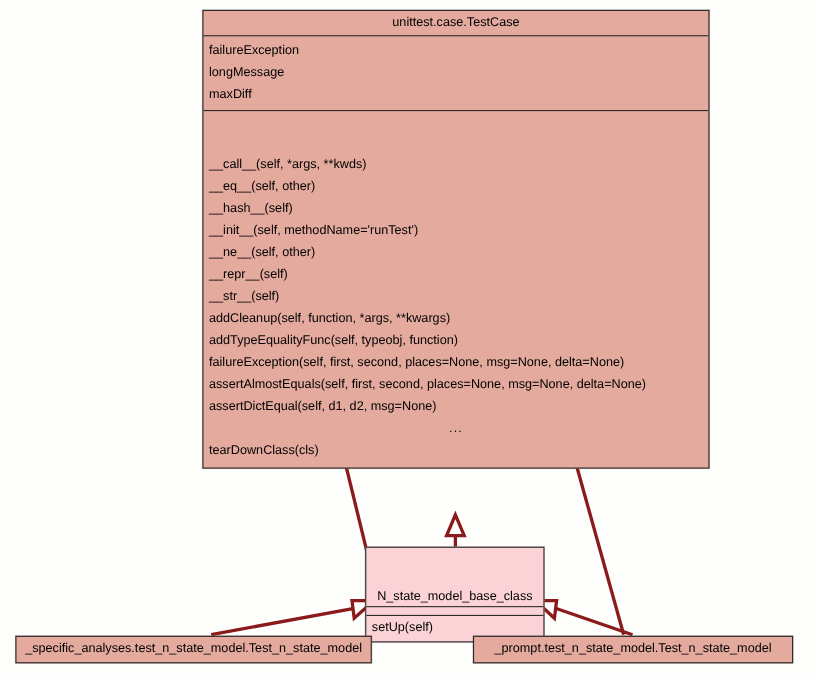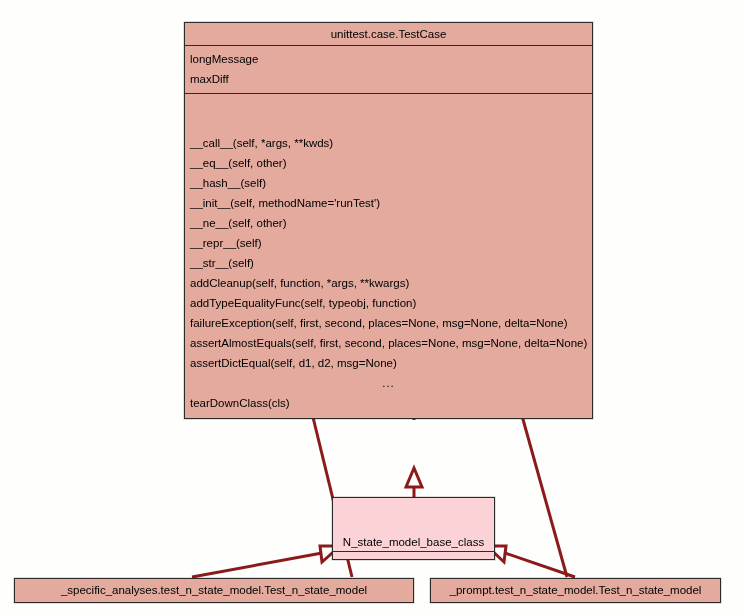--- a/index.html
+++ b/index.html
@@ -69,22 +69,22 @@
     font-size: 11.5px;
   }
   .uml-row.ellipsis {
     text-align: center;
     line-height: 20px;
     letter-spacing: 1px;
   }
   
   #class-testcase {
     left: 184px;
-    top: 22px;
-    width: 409px;
+    top: 9px;
+    width: 461px;
   }
   #class-testcase .uml-title {
     padding: 4px 4px 4px 4px;
     line-height: 14px;
   }
   #class-testcase .attrs { padding: 3px 0 4px 0; }
   #class-testcase .methods { padding: 3px 0 5px 0; margin-top: 36px; }
 
   
   #class-unittestcase {
@@ -103,21 +103,21 @@
     width: 163px;
   }
   #class-nstatebase .uml-title { padding: 2px 4px; line-height: 13px; margin-top: 36px; }
   #class-nstatebase .uml-row { line-height: 19px; height: 19px; }
   #class-nstatebase .methods { padding: 2px 0 2px 0; }
 
   
   #class-specific-analyses {
     left: 14px;
     top: 578px;
-    width: 400px;
+    width: 324px;
   }
   #class-prompt {
     left: 430px;
     top: 578px;
     width: 291px;
   }
   .leaf .uml-title {
     border-bottom: none;
     padding: 4px 6px;
     line-height: 15px;
@@ -157,20 +157,21 @@
 
     <g>
       <line x1="575" y1="577" x2="505" y2="553" stroke="#8b1a1a" stroke-width="3"></line>
       <polygon points="487,546 506,546 504,562" fill="#fefefc" stroke="#8b1a1a" stroke-width="3"></polygon>
     </g>
   </svg>
 
   <div class="uml-class" id="class-testcase">
     <div class="uml-title">unittest.case.TestCase</div>
     <div class="uml-compartment attrs">
+      <div class="uml-row">failureException</div>
       <div class="uml-row">longMessage</div>
       <div class="uml-row">maxDiff</div>
     </div>
     <div class="uml-compartment methods">
       <div class="uml-row">__call__(self, *args, **kwds)</div>
       <div class="uml-row">__eq__(self, other)</div>
       <div class="uml-row">__hash__(self)</div>
       <div class="uml-row">__init__(self, methodName='runTest')</div>
       <div class="uml-row">__ne__(self, other)</div>
       <div class="uml-row">__repr__(self)</div>
@@ -182,20 +183,23 @@
       <div class="uml-row">assertDictEqual(self, d1, d2, msg=None)</div>
       <div class="uml-row ellipsis">...</div>
       <div class="uml-row">tearDownClass(cls)</div>
     </div>
   </div>
 
 
   <div class="uml-class light" id="class-nstatebase">
     <div class="uml-title">N_state_model_base_class</div>
     <div class="uml-compartment empty"></div>
+    <div class="uml-compartment methods">
+      <div class="uml-row">setUp(self)</div>
+    </div>
   </div>
 
   <div class="uml-class leaf" id="class-specific-analyses">
     <div class="uml-title">_specific_analyses.test_n_state_model.Test_n_state_model</div>
   </div>
 
   <div class="uml-class leaf" id="class-prompt">
     <div class="uml-title">_prompt.test_n_state_model.Test_n_state_model</div>
   </div>
 

